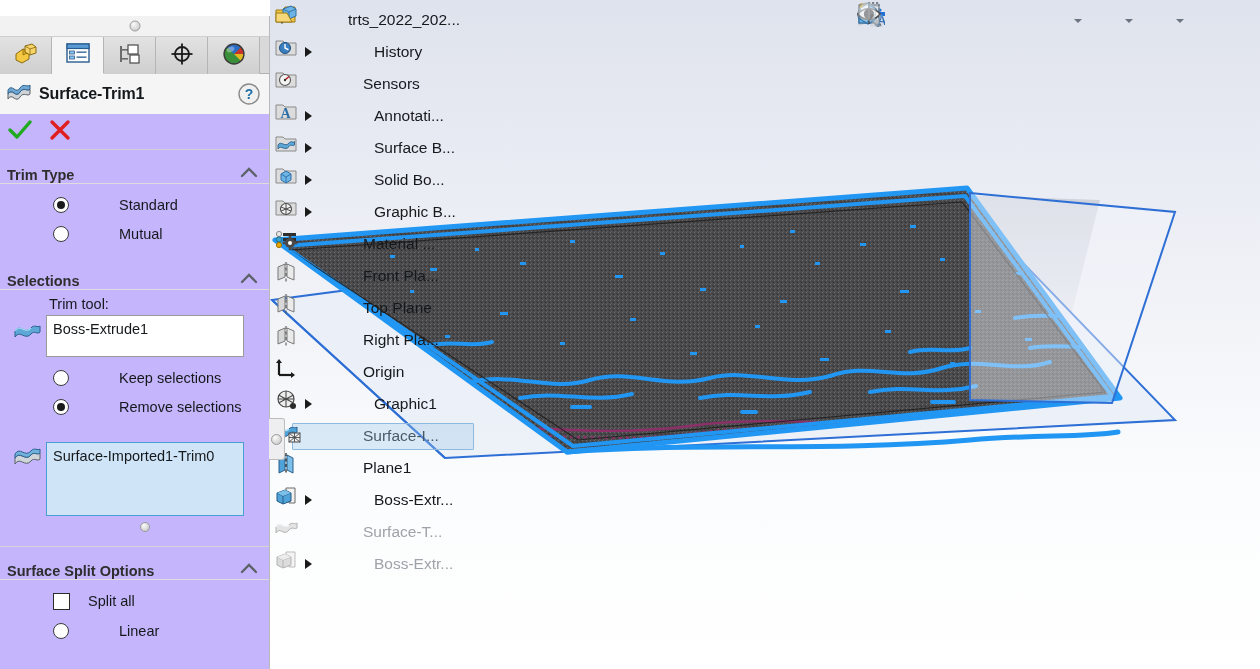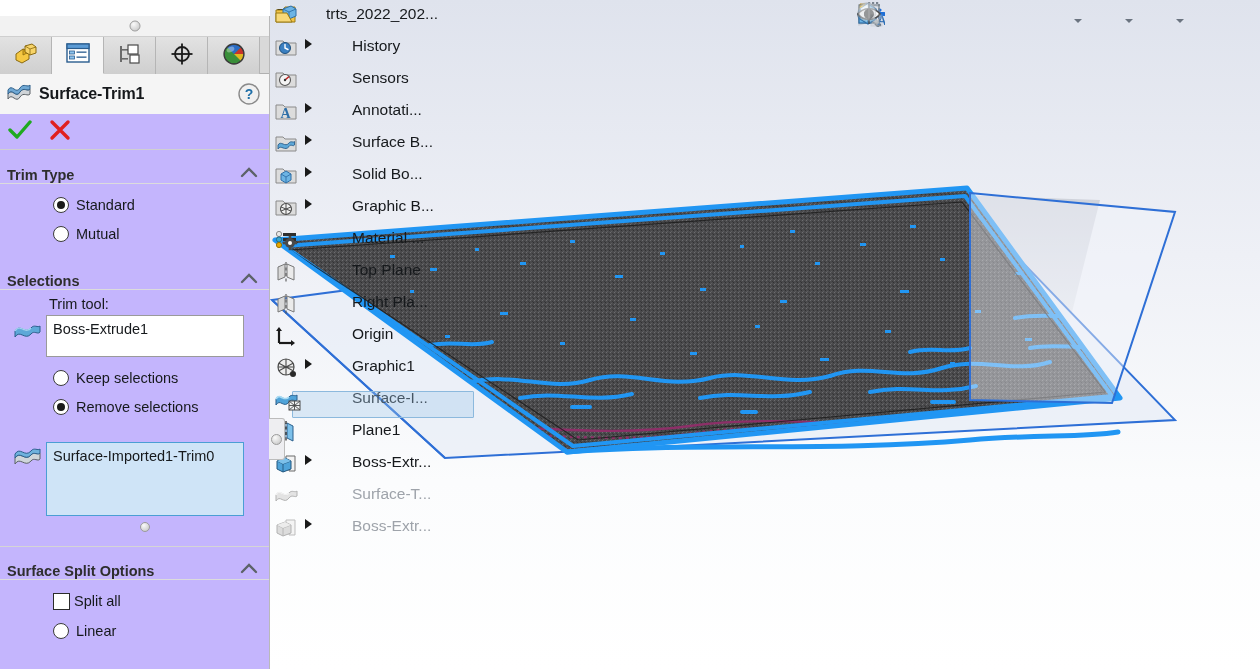--- a/index.html
+++ b/index.html
@@ -67,21 +67,21 @@
     padding:0 10px 0 7px;
     border-bottom:1px solid #dcdcdc;
   }
   .sec-title {
     font-size:14.5px; font-weight:bold; color:#2e2e2e; flex:1;
   }
   .chev { width:20px; height:20px; cursor:pointer; }
   .sec-body { padding:6px 0 8px 0; }
 
   .row { display:flex; align-items:center; min-height:28px; }
-  .radio-row { padding-left:53px; height:29px; }
+  .radio-row { padding-left:53px; height:29px;gap:43px; }
   .radio {
     width:16px;height:16px;border-radius:50%;
     border:1.6px solid #3b3b3b; background:#fff;
     display:inline-flex; align-items:center; justify-content:center;
     flex:0 0 auto; cursor:pointer;
   }
   .radio.on::after{
     content:""; width:8px;height:8px;border-radius:50%;background:#1a1a1a;
   }
   .radio-lbl { font-size:14.5px; color:#16191c; margin-left:7px; }
@@ -150,21 +150,21 @@
     content:""; border-left:4px solid transparent;border-right:4px solid transparent;
     border-top:4.5px solid #6b7480;
   }
 
   
   #tree {
     position:absolute; left:4px; top:4px; width:240px; z-index:20;
     font-size:15.5px; color:#16191c;
     user-select:none;
   }
-  .tnode { display:flex; height:32px; position:relative; }
+  .tnode { display:flex; align-items:center; height:32px; position:relative;gap:11px; }
   .tarr {
     width:16px;height:16px;flex:0 0 16px;display:flex;align-items:center;justify-content:center;
     cursor:pointer;
   }
   .tarr.right::after{
     content:""; border-top:5px solid transparent;border-bottom:5px solid transparent;
     border-left:7px solid #1a1a1a;
   }
   .tarr.down::after{
     content:""; border-left:5.5px solid transparent;border-right:5.5px solid transparent;
@@ -356,21 +356,21 @@
       <span class="sec-title">Surface Split Options</span>
       <span class="chev">
         <svg width="20" height="20" viewBox="0 0 20 20">
             <path d="M3 13 L10 6 L17 13" fill="none" stroke="#5c6268" stroke-width="2.3" stroke-linecap="round"></path>
           </svg>
       </span>
     </div>
     <div class="sec-body">
       <div class="row cb-row">
         <span class="cbox"></span>
-        <span class="radio-lbl" style="margin-left:4px">Split all</span>
+        <span class="radio-lbl" style="margin-left:18px">Split all</span>
       </div>
       <div class="row radio-row">
         <span class="radio"></span>
         <span class="radio-lbl">Linear</span>
       </div>
     </div>
   </div>
 
   <div id="splitter">
     <span class="grip-dot"></span>
@@ -711,20 +711,30 @@
                   <rect x="-1.3" y="4.2" width="2.6" height="3"></rect>
                 <rect x="-7.2" y="-1.3" width="3" height="2.6"></rect>
                   <rect x="4.2" y="-1.3" width="3" height="2.6"></rect>
               </g>
             </g>
           </svg>
         </span>
         <span class="tlabel">Material ...</span>
       </div>
 
+      <div class="tnode" style="padding-left:42px">
+        <span class="ticon">
+          <svg width="24" height="24" viewBox="0 0 24 24">
+            <path d="M4 7 L11 4 L11 17 L4 20 Z" fill="#d8d8d8" stroke="#777" stroke-width="1"></path>
+            <path d="M13 4 L20 7 L20 20 L13 17 Z" fill="#ebebeb" stroke="#777" stroke-width="1"></path>
+            <path d="M12 2 L12 22" stroke="#555" stroke-width="1.1" stroke-dasharray="3 2.5"></path>
+          </svg>
+        </span>
+        <span class="tlabel">Front Pla...</span>
+      </div>
 
       <div class="tnode" style="padding-left:42px">
         <span class="ticon">
           <svg width="24" height="24" viewBox="0 0 24 24">
             <path d="M4 7 L11 4 L11 17 L4 20 Z" fill="#d8d8d8" stroke="#777" stroke-width="1"></path>
             <path d="M13 4 L20 7 L20 20 L13 17 Z" fill="#ebebeb" stroke="#777" stroke-width="1"></path>
             <path d="M12 2 L12 22" stroke="#555" stroke-width="1.1" stroke-dasharray="3 2.5"></path>
           </svg>
         </span>
         <span class="tlabel">Top Plane</span>

